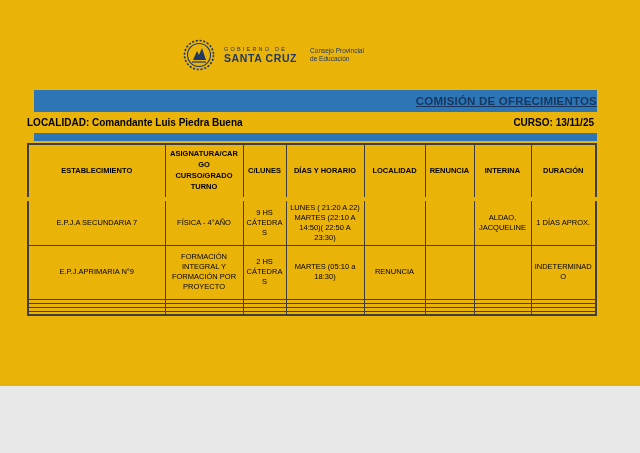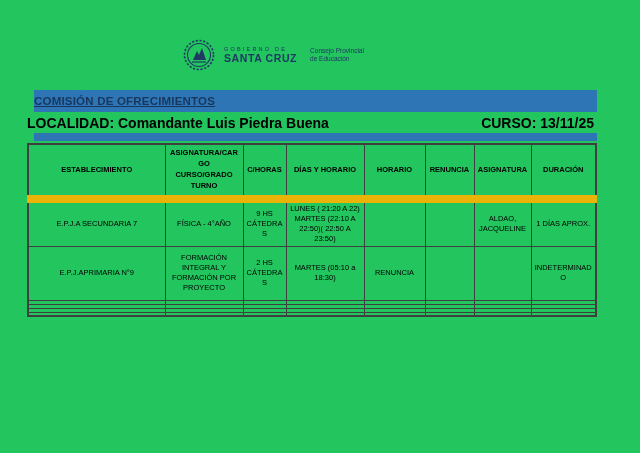--- a/index.html
+++ b/index.html
@@ -1,22 +1,22 @@
 <!DOCTYPE html>
 <html><head>
 <meta charset="utf-8">
 <style>
   * { margin: 0; padding: 0; box-sizing: border-box; }
   html, body { background: #e8e8e8; }
   body { font-family: "Liberation Sans", sans-serif; }
   .page {
     position: relative;
     width: 640px;
-    height: 453px;
-    background: #22c55e;
+    height: 386px;
+    background: #eab308;
     overflow: hidden;
   }
   
   .logo-group {
     position: absolute;
     left: 183px;
     top: 38px;
     display: flex;
     align-items: center;
     gap: 9px;
@@ -47,41 +47,41 @@
   
   .title-bar {
     position: absolute;
     left: 34px;
     top: 90px;
     width: 563px;
     height: 22px;
     background: #2e75b6;
     display: flex;
     align-items: center;
-    justify-content: flex-start;
+    justify-content: flex-end;
   }
   .title-text {
     font-size: 11.5px;
     font-weight: 700;
     color: #17375e;
     text-decoration: underline;
     letter-spacing: 0.2px;
   }
   .meta-row {
     position: absolute;
     left: 27px;
     top: 115px;
     width: 567px;
     height: 15px;
     display: flex;
     justify-content: space-between;
     align-items: center;
   }
   .meta-left, .meta-right {
-    font-size: 14px;
+    font-size: 10px;
     font-weight: 700;
     color: #000000;
     white-space: nowrap;
   }
   .thin-bar {
     position: absolute;
     left: 34px;
     top: 133px;
     width: 563px;
     height: 8px;
@@ -103,21 +103,21 @@
     vertical-align: middle;
     color: #000000;
     overflow-wrap: break-word;
     white-space: pre-line;
   }
   table.offers th {
     font-size: 7.5px;
     font-weight: 700;
     height: 55px;
     padding: 1px 3px;
-    border-bottom: 8px solid #eab308;
+    border-bottom: 4px solid #eab308;
     line-height: 1.45;
   }
   table.offers td {
     font-size: 7.5px;
     font-weight: 400;
     padding: 1px 2px;
     line-height: 1.35;
   }
   tr.row-1 td { height: 46px; }
   tr.row-2 td { height: 54px; }
@@ -166,34 +166,34 @@
         <col style="width:49px">
         <col style="width:57px">
         <col style="width:65px">
     </colgroup>
     <thead>
       <tr>
         <th>ESTABLECIMIENTO</th>
         <th>ASIGNATURA/CARGO
 CURSO/GRADO
 TURNO</th>
-        <th>C/HORAS</th>
+        <th>C/LUNES</th>
         <th>DÍAS Y HORARIO</th>
-        <th>HORARIO</th>
+        <th>LOCALIDAD</th>
         <th>RENUNCIA</th>
-        <th>ASIGNATURA</th>
+        <th>INTERINA</th>
         <th>DURACIÓN</th>
       </tr>
     </thead>
     <tbody>
       <tr class="row-1">
         <td>E.P.J.A SECUNDARIA 7</td>
         <td>FÍSICA - 4°AÑO</td>
         <td>9 HS CÁTEDRAS</td>
-        <td>LUNES ( 21:20 A 22) MARTES (22:10 A 22:50)( 22:50 A 23:50)</td>
+        <td>LUNES ( 21:20 A 22) MARTES (22:10 A 14:50)( 22:50 A 23:30)</td>
         <td></td>
         <td></td>
         <td>ALDAO, JACQUELINE</td>
         <td>1 DÍAS APROX.</td>
       </tr>
       <tr class="row-2">
         <td>E.P.J.APRIMARIA N°9</td>
         <td>FORMACIÓN INTEGRAL Y FORMACIÓN POR PROYECTO</td>
         <td>2 HS CÁTEDRAS</td>
         <td>MARTES (05:10 a 18:30)</td>

